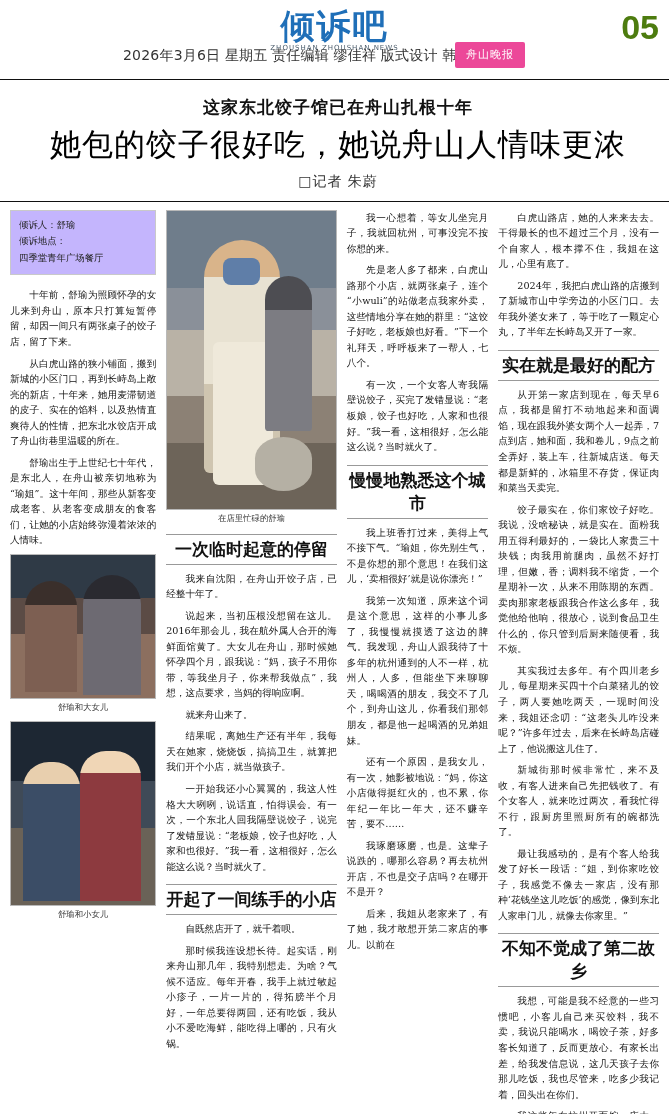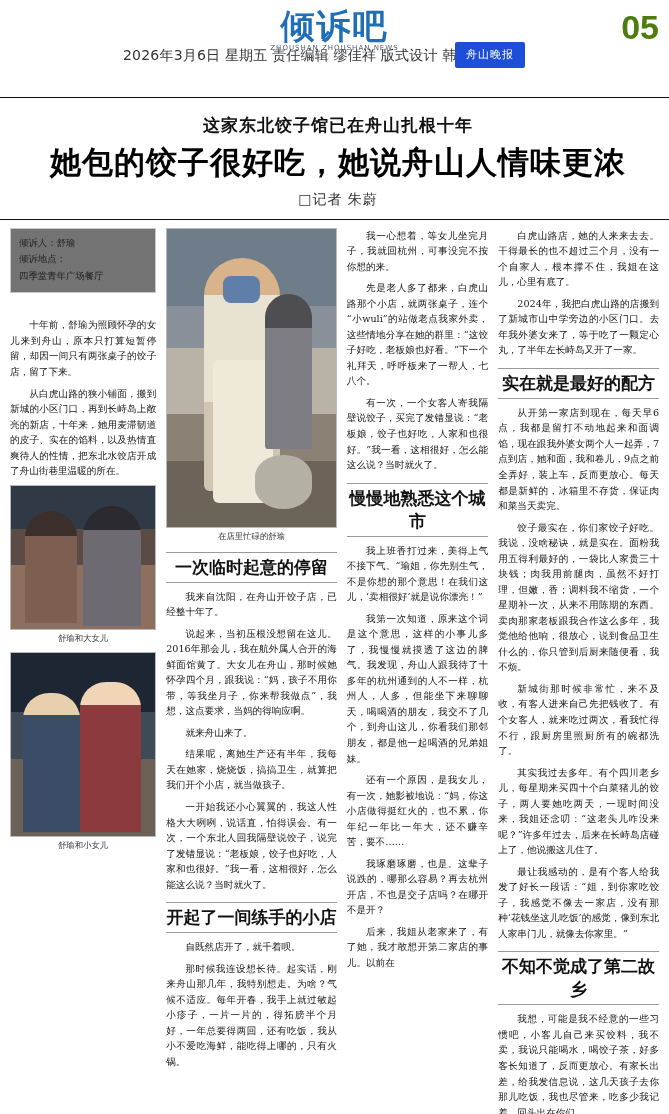--- a/index.html
+++ b/index.html
@@ -12,21 +12,21 @@
   .page{
     width:669px;
     min-height:1114px;
     position:relative;
     background:#fff;
     box-sizing:border-box;
   }
   
   .masthead{
     position:relative;
-    height:98px;
+    height:80px;
     border-bottom:1px solid #111;
     box-sizing:border-box;
   }
   .masthead-title{
     position:absolute;
     left:0;right:0;top:4px;
     text-align:center;
     font-family:"DejaVu Serif","Liberation Serif",serif;
     font-size:34px;
     font-weight:bold;
@@ -54,21 +54,21 @@
     left:123px;top:47px;
     font-size:14px;
     color:#333;
     letter-spacing:0.2px;
     text-align:center;
   }
   .masthead-logo{
     position:absolute;
     left:455px;top:42px;
     width:70px;height:26px;
-    background:#1d4ed8;
+    background:#ec4899;
     color:#fff;
     border-radius:2px;
     font-size:11px;
     line-height:26px;
     text-align:center;
     letter-spacing:1px;
     font-family:"DejaVu Serif","Liberation Serif",serif;
   }
   
   .headline-wrap{
@@ -80,21 +80,21 @@
     font-family:"DejaVu Serif","Liberation Serif",serif;
     font-size:17px;
     font-weight:bold;
     letter-spacing:1px;
     color:#111;
     margin-bottom:8px;
   }
   .main-title{
     font-family:"DejaVu Serif","Liberation Serif",serif;
     font-size:31px;
-    font-weight:bold;
+    font-weight:normal;
     letter-spacing:1px;
     color:#000;
     line-height:1.15;
     margin-bottom:10px;
   }
   .byline{
     font-size:14px;
     color:#333;
     letter-spacing:1px;
     padding-bottom:4px;
@@ -117,23 +117,23 @@
     font-family:"DejaVu Serif","Liberation Serif",serif;
     font-size:9.6px;
     line-height:1.62;
     text-align:justify;
     margin:0 0 6px 0;
     text-indent:2em;
     color:#141414;
   }
   .intro-box{
     border:1px solid #c9c9c9;
-    background:#737373;
+    background:#c4b5fd;
     padding:7px 8px;
-    margin-bottom:24px;
+    margin-bottom:12px;
   }
   .intro-box p{
     font-family:"DejaVu Serif","Liberation Serif",serif;
     font-size:9.4px;
     line-height:1.55;
     margin:0 0 2px 0;
     color:#222;
   }
   .subhead{
     font-family:"DejaVu Serif","Liberation Serif",serif;
@@ -238,20 +238,21 @@
   <div class="columns">
 
     <div class="col col-1">
       <div class="intro-box">
         <p>倾诉人：舒瑜</p>
         <p>倾诉地点：</p>
         <p>四季堂青年广场餐厅</p>
       </div>
       <p class="body">十年前，舒瑜为照顾怀孕的女儿来到舟山，原本只打算短暂停留，却因一间只有两张桌子的饺子店，留了下来。</p>
       <p class="body">从白虎山路的狭小铺面，搬到新城的小区门口，再到长峙岛上敞亮的新店，十年来，她用麦滞韧道的皮子、实在的馅料，以及热情直爽待人的性情，把东北水饺店开成了舟山街巷里温暖的所在。</p>
+      <p class="body">舒瑜出生于上世纪七十年代，是东北人，在舟山被亲切地称为“瑜姐”。这十年间，那些从新客变成老客、从老客变成朋友的食客们，让她的小店始终弥漫着浓浓的人情味。</p>
 
       <div class="photo ph-p2">
         <div class="f1"></div>
           <div class="f2"></div>
       </div>
       <div class="caption">舒瑜和大女儿</div>
 
       <div class="photo ph-p3">
         <div class="f1"></div>
           <div class="f2"></div>
@@ -292,24 +293,24 @@
       <p class="body">还有一个原因，是我女儿，有一次，她影被地说：“妈，你这小店做得挺红火的，也不累，你年纪一年比一年大，还不赚辛苦，要不……</p>
       <p class="body">我琢磨琢磨，也是。这辈子说跌的，哪那么容易？再去杭州开店，不也是交子店吗？在哪开不是开？</p>
       <p class="body">后来，我姐从老家来了，有了她，我才敢想开第二家店的事儿。以前在</p>
     </div>
 
     <div class="col col-4">
       <p class="body">白虎山路店，她的人来来去去。干得最长的也不超过三个月，没有一个自家人，根本撑不住，我姐在这儿，心里有底了。</p>
       <p class="body">2024年，我把白虎山路的店搬到了新城市山中学旁边的小区门口。去年我外婆女来了，等于吃了一颗定心丸，了半年左长峙岛又开了一家。</p>
 
       <div class="subhead">实在就是最好的配方</div>
-      <p class="body">从开第一家店到现在，每天早6点，我都是留打不动地起来和面调馅，现在跟我外婆女两个人一起弄，7点到店，她和面，我和卷儿，9点之前全弄好，装上车，反而更放心。每天都是新鲜的，冰箱里不存货，保证肉和菜当天卖完。</p>
+      <p class="body">从开第一家店到现在，每天早6点，我都是留打不动地起来和面调馅，现在跟我外婆女两个人一起弄，7点到店，她和面，我和卷儿，9点之前全弄好，装上车，往新城店送。每天都是新鲜的，冰箱里不存货，保证肉和菜当天卖完。</p>
       <p class="body">饺子最实在，你们家饺子好吃。我说，没啥秘诀，就是实在。面粉我用五得利最好的，一袋比人家贵三十块钱；肉我用前腿肉，虽然不好打理，但嫩，香；调料我不缩货，一个星期补一次，从来不用陈期的东西。卖肉那家老板跟我合作这么多年，我觉他给他响，很放心，说到食品卫生什么的，你只管到后厨来随便看，我不烦。</p>
+      <p class="body">其实我过去多年。有个四川老乡儿，每星期来买四十个白菜猪儿的饺子，两人要她吃两天，一现时间没来，我姐还念叨：“这老头儿咋没来呢？”许多年过去，后来在长峙岛店碰上了，他说搬这儿住了。</p>
       <p class="body">新城街那时候非常忙，来不及收，有客人进来自己先把钱收了。有个女客人，就来吃过两次，看我忙得不行，跟厨房里照厨所有的碗都洗了。</p>
-      <p class="body">其实我过去多年。有个四川老乡儿，每星期来买四十个白菜猪儿的饺子，两人要她吃两天，一现时间没来，我姐还念叨：“这老头儿咋没来呢？”许多年过去，后来在长峙岛店碰上了，他说搬这儿住了。</p>
       <p class="body">最让我感动的，是有个客人给我发了好长一段话：“姐，到你家吃饺子，我感觉不像去一家店，没有那种‘花钱坐这儿吃饭’的感觉，像到东北人家串门儿，就像去你家里。”</p>
 
       <div class="subhead">不知不觉成了第二故乡</div>
       <p class="body">我想，可能是我不经意的一些习惯吧，小客儿自己来买饺料，我不卖，我说只能喝水，喝饺子茶，好多客长知道了，反而更放心。有家长出差，给我发信息说，这几天孩子去你那儿吃饭，我也尽管来，吃多少我记着，回头出在你们。</p>
       <p class="body">我这些年在杭州开面馆，店大，客人多，但我那都好过去了，这些，小店多，我变怕儿子，在这儿，店小，我跟客人就隔着几步远，随时能说句话，时间长了熟了，就成了朋友。</p>
 
     </div>
 
   </div>
 </div>

